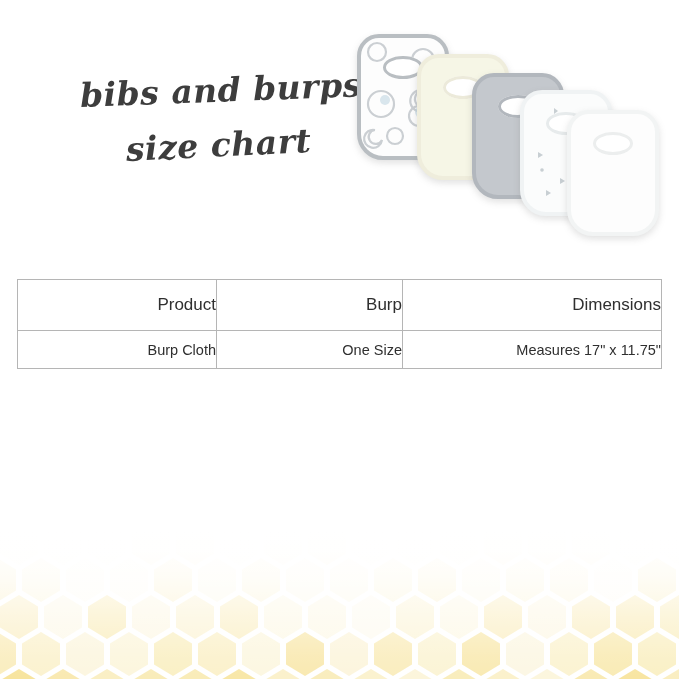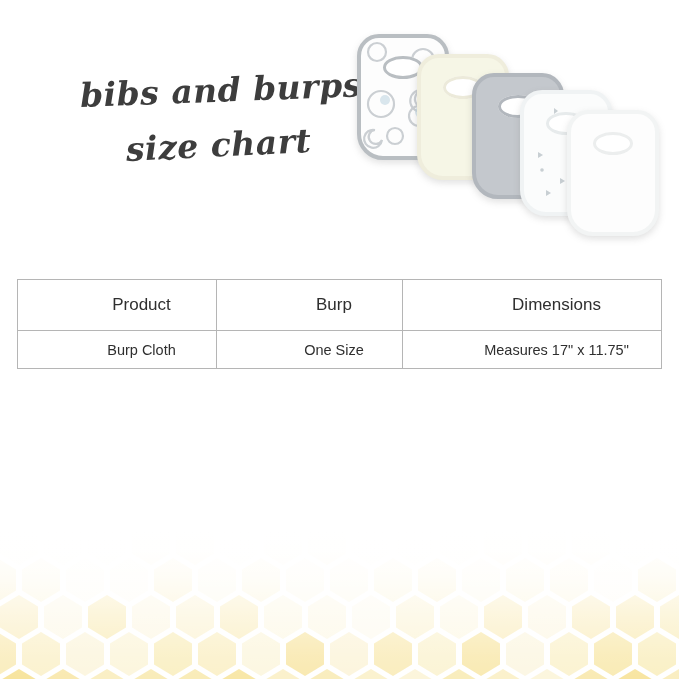--- a/index.html
+++ b/index.html
@@ -104,21 +104,21 @@
     position: absolute;
     left: 17px;
     top: 279px;
     width: 644px;
     border-collapse: collapse;
     table-layout: fixed;
   }
   #size-table td, #size-table th {
     border: 1px solid #b5b5b5;
     padding: 0 0 0 49px;
-    text-align: center;
+    text-align: right;
     font-weight: normal;
     color: #2f2f2f;
     vertical-align: middle;
   }
   #size-table th {
     height: 50px;
     font-size: 17px;
     background: #ffffff;
   }
   #size-table td {

